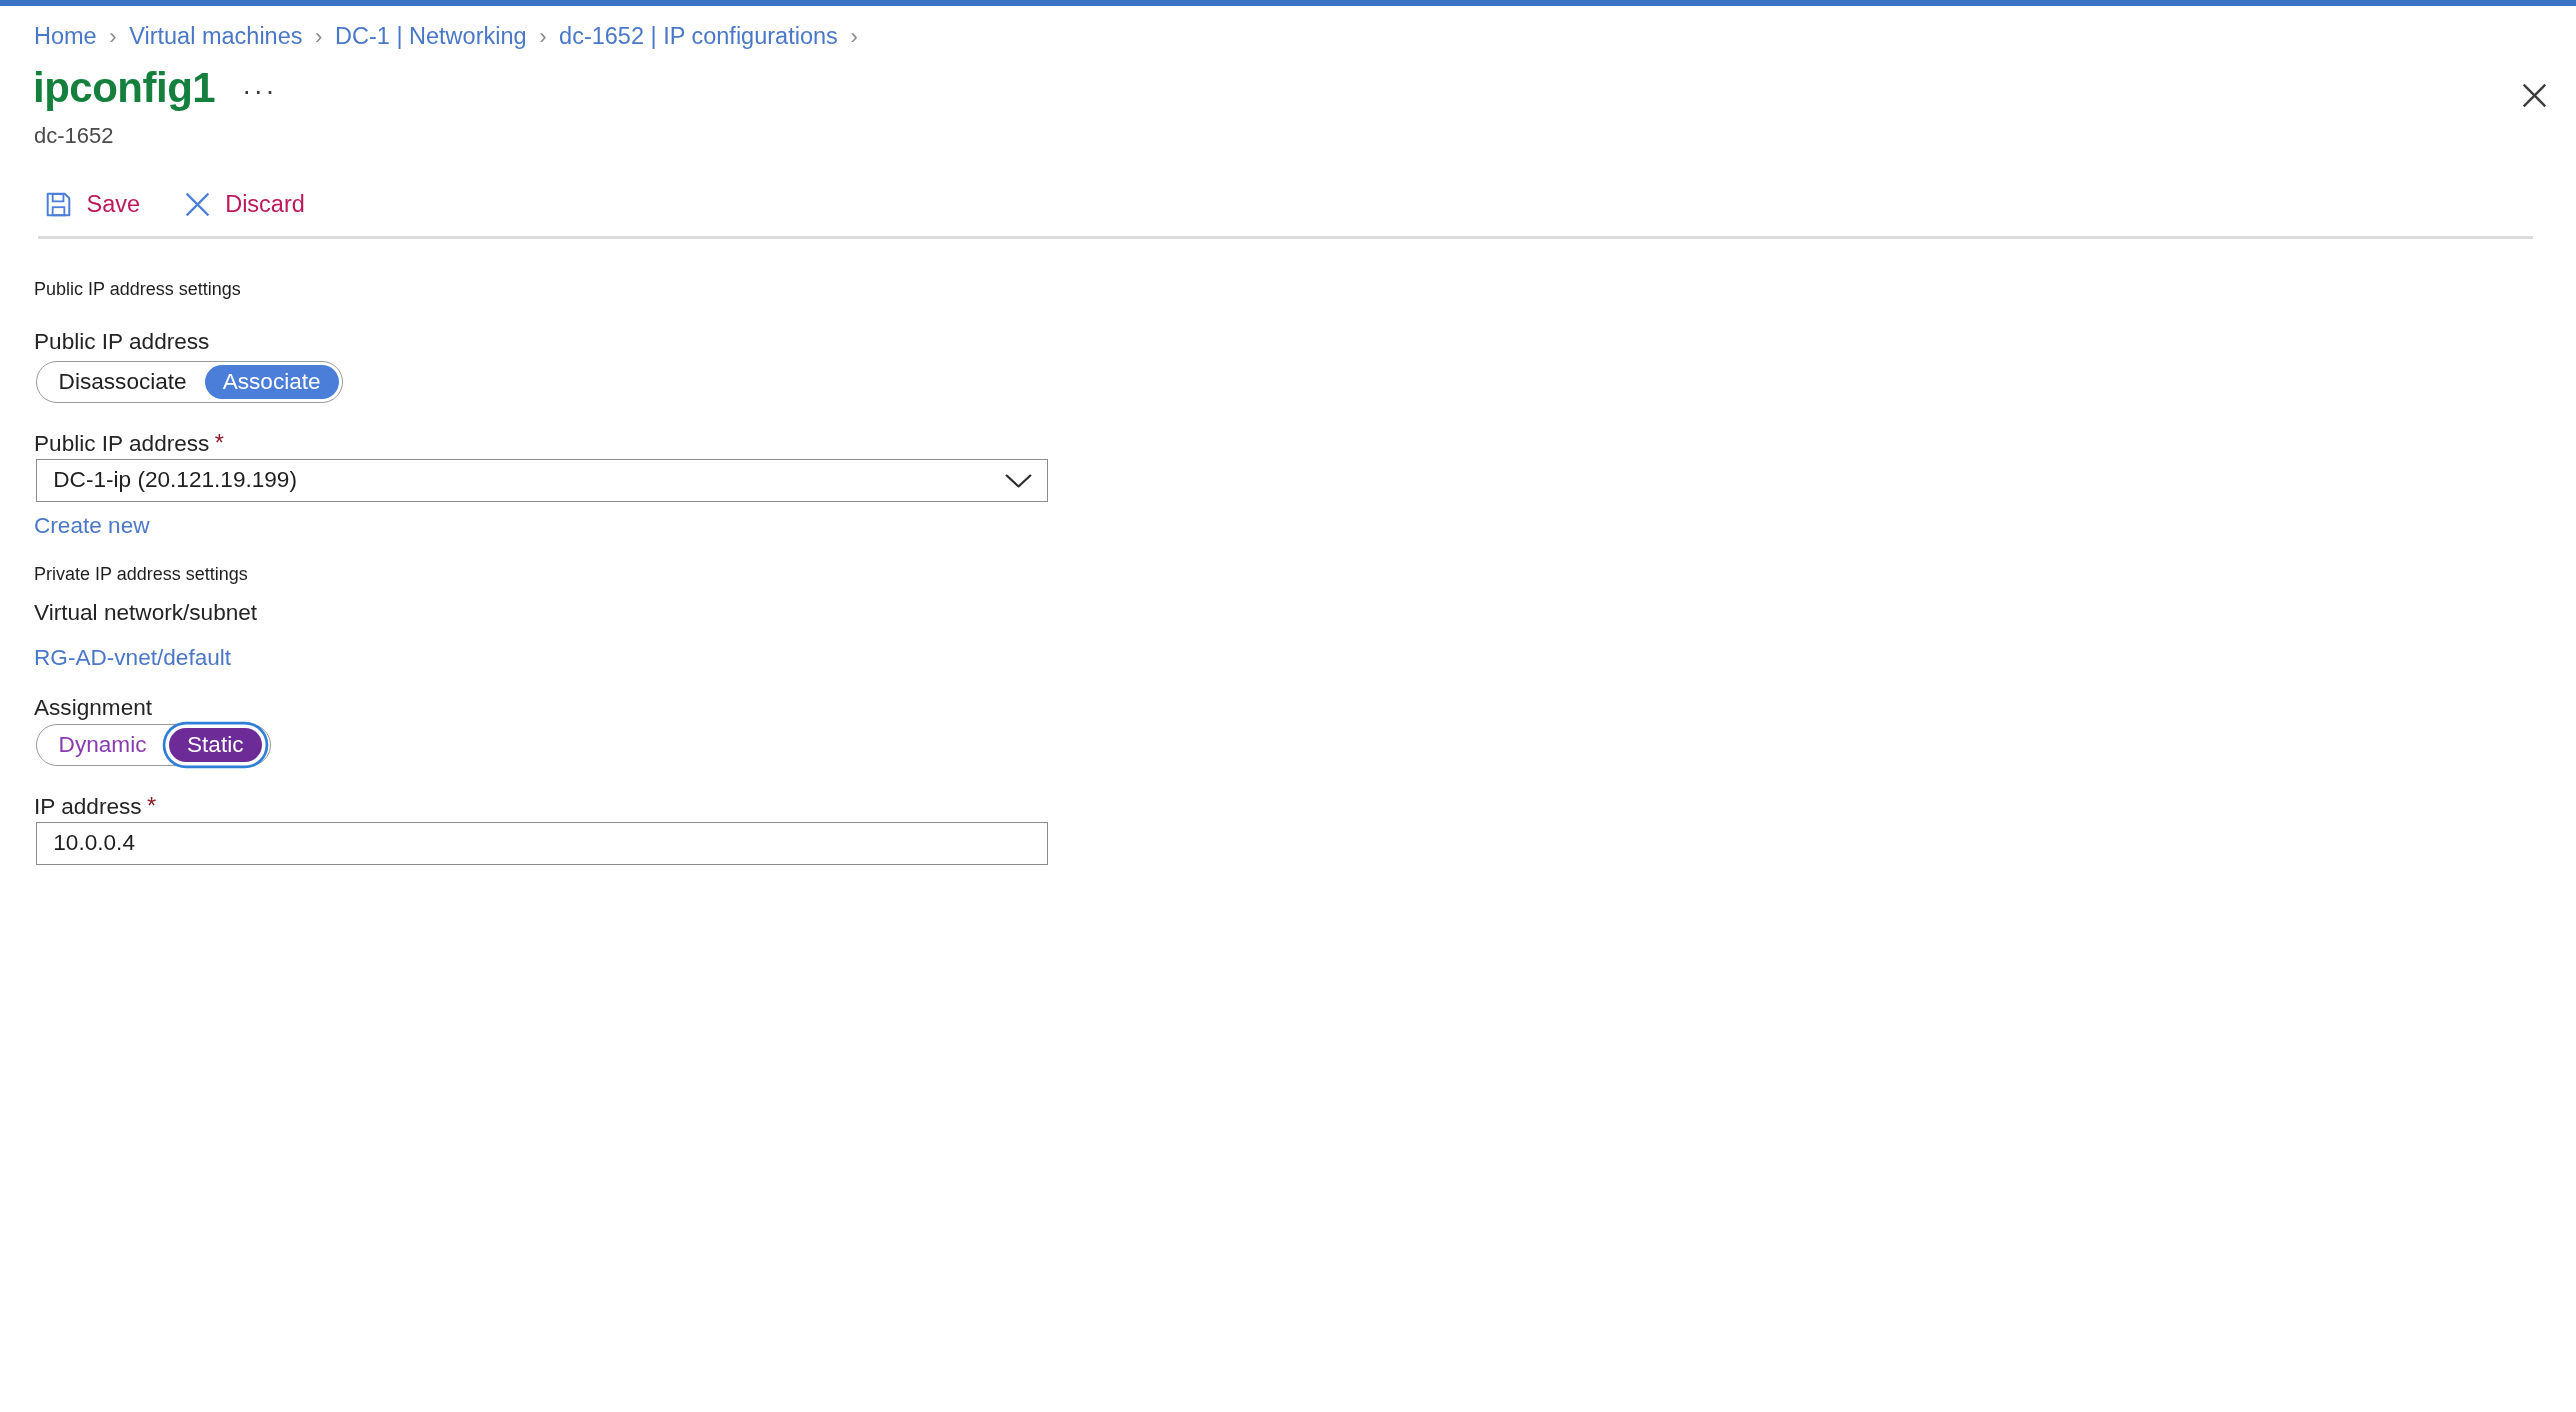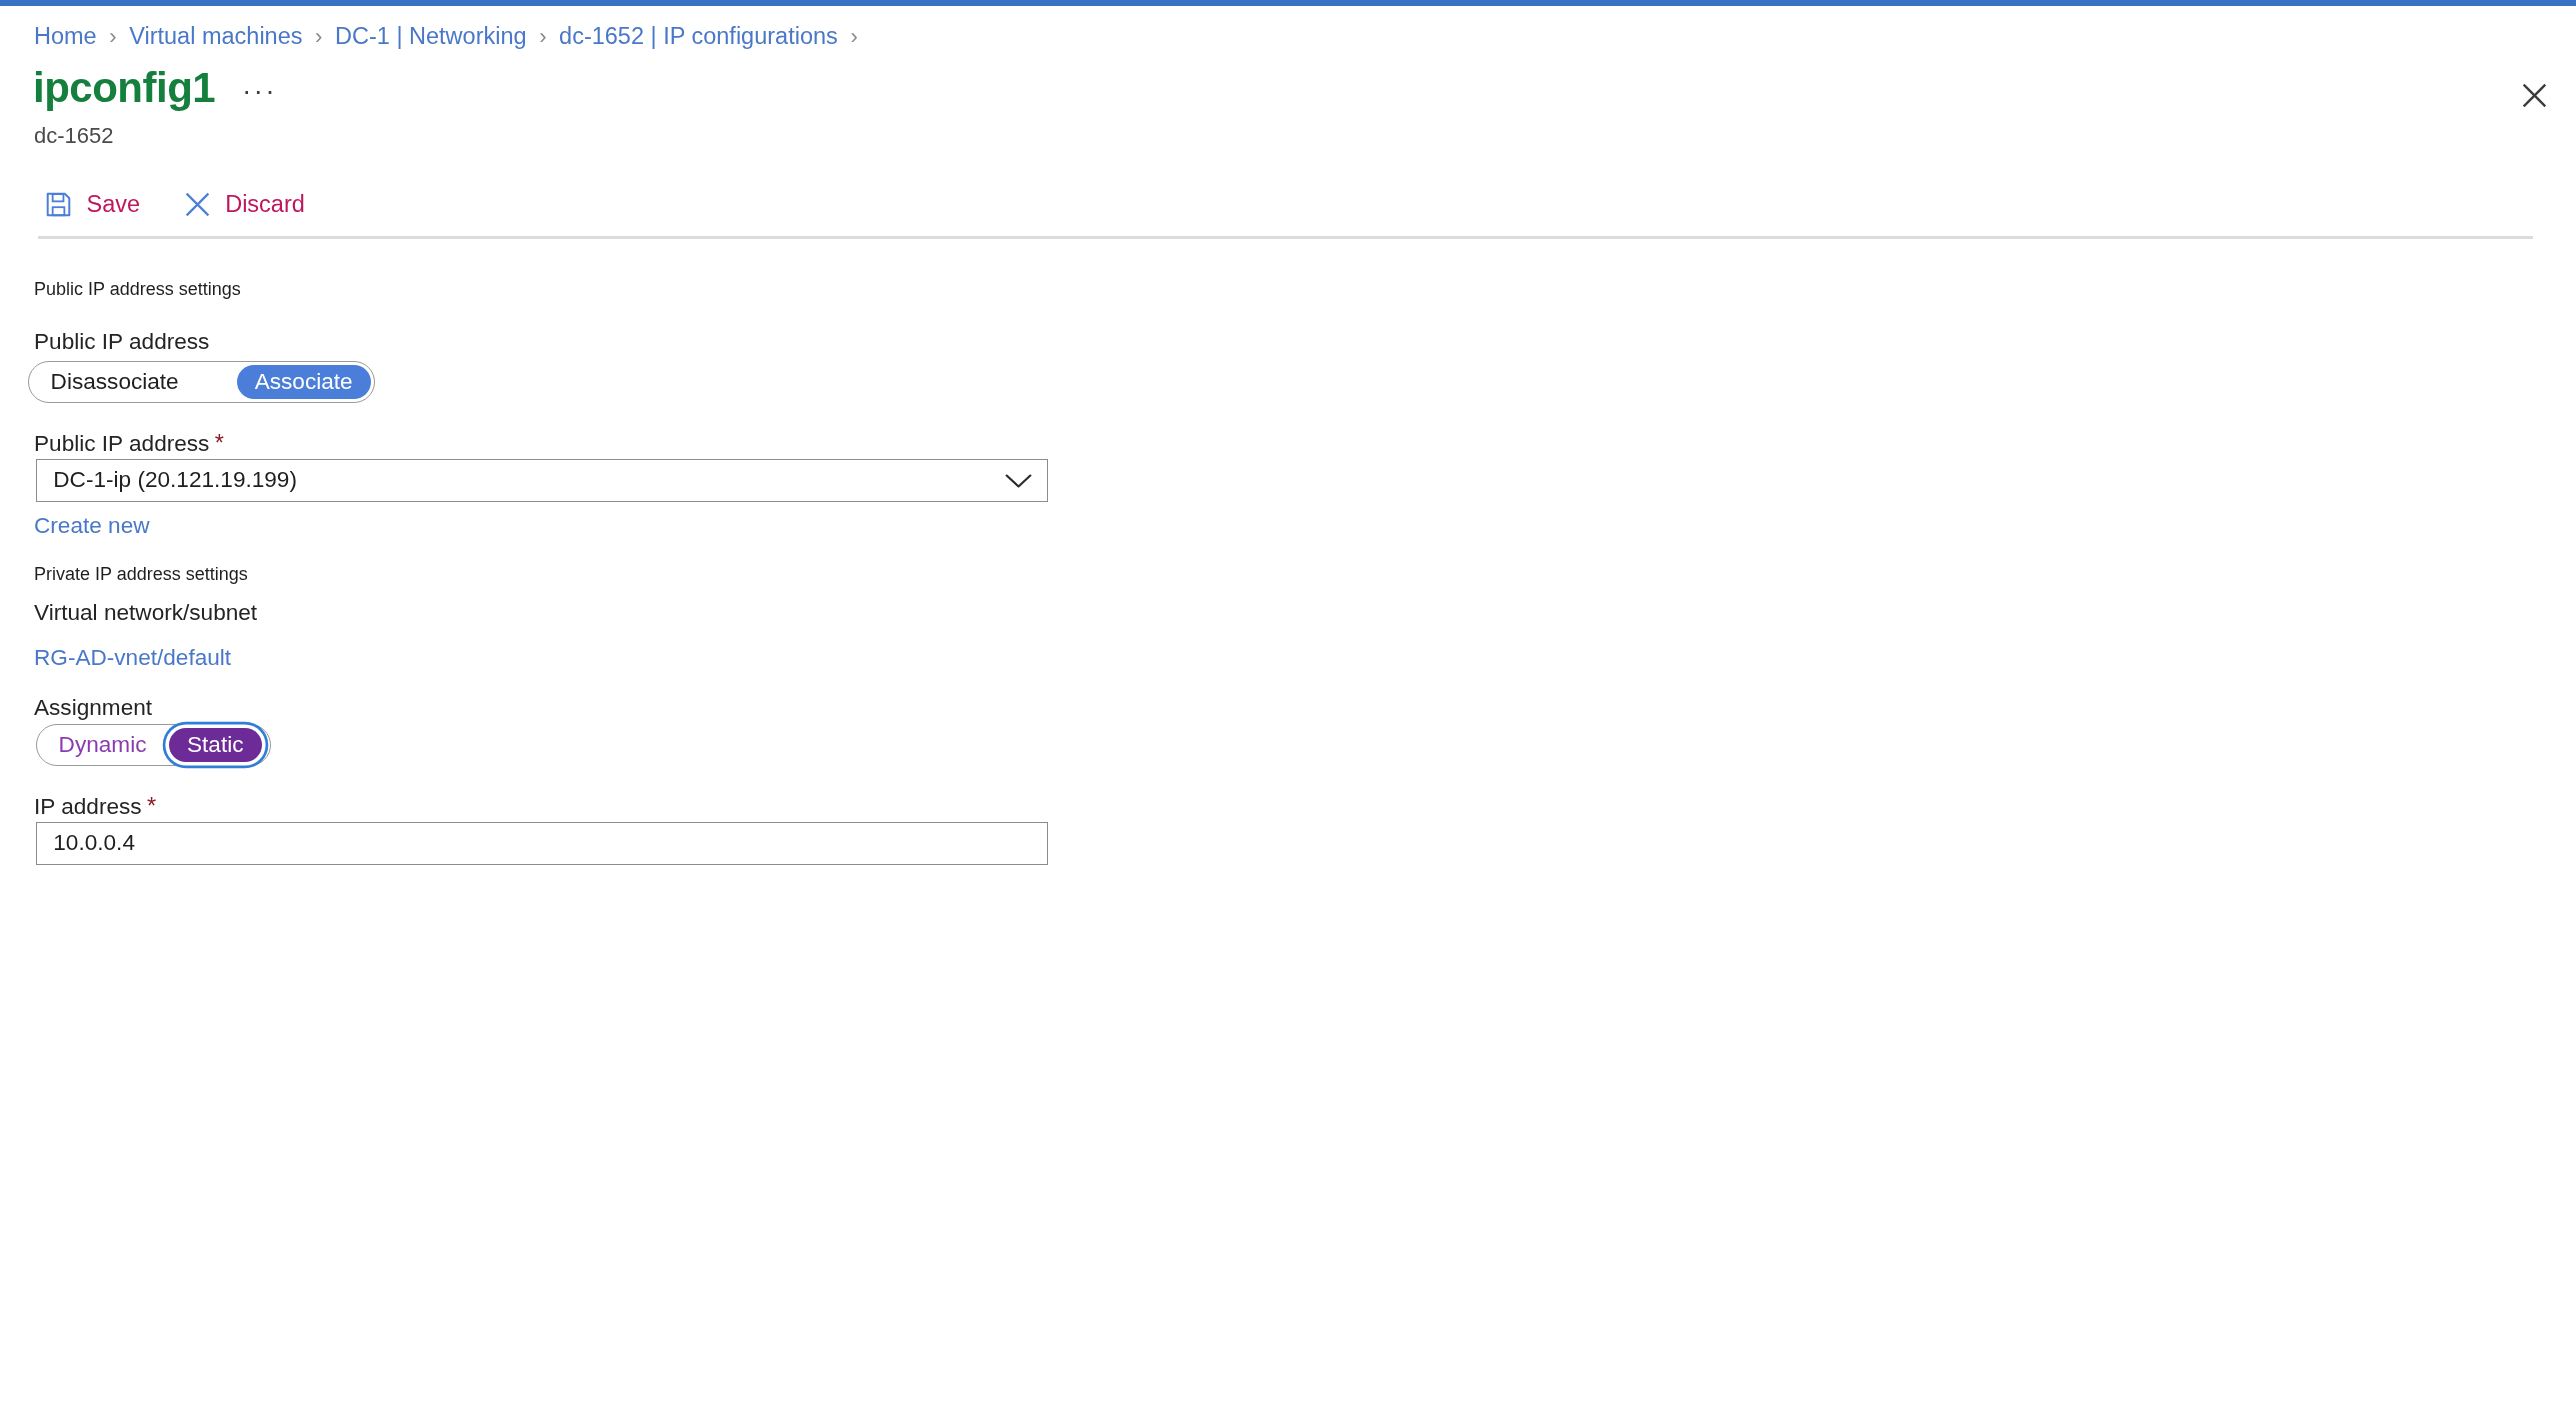--- a/index.html
+++ b/index.html
@@ -291,21 +291,21 @@
       </span>
       <span class="cmd-label">Discard</span>
     </div>
   </div>
   <div class="cmd-divider"></div>
 
   <div class="section-heading" style="top:280px;">Public IP address settings</div>
 
   <div class="field-label" style="top:331px;">Public IP address</div>
 
-  <div class="toggle-group" style="top:361px; left:28px;gap:40px;">
+  <div class="toggle-group" style="top:361px; left:36px;">
     <span class="toggle-opt inactive-dark">Disassociate</span>
     <span class="toggle-opt active-blue">Associate</span>
   </div>
 
   <div class="field-label" style="top:432px;">
     <span>Public IP address</span><span class="req-star">*</span>
   </div>
 
   <div class="text-input" style="top:459px; width:1012px;">
     <span class="input-value">DC-1-ip (20.121.19.199)</span>

